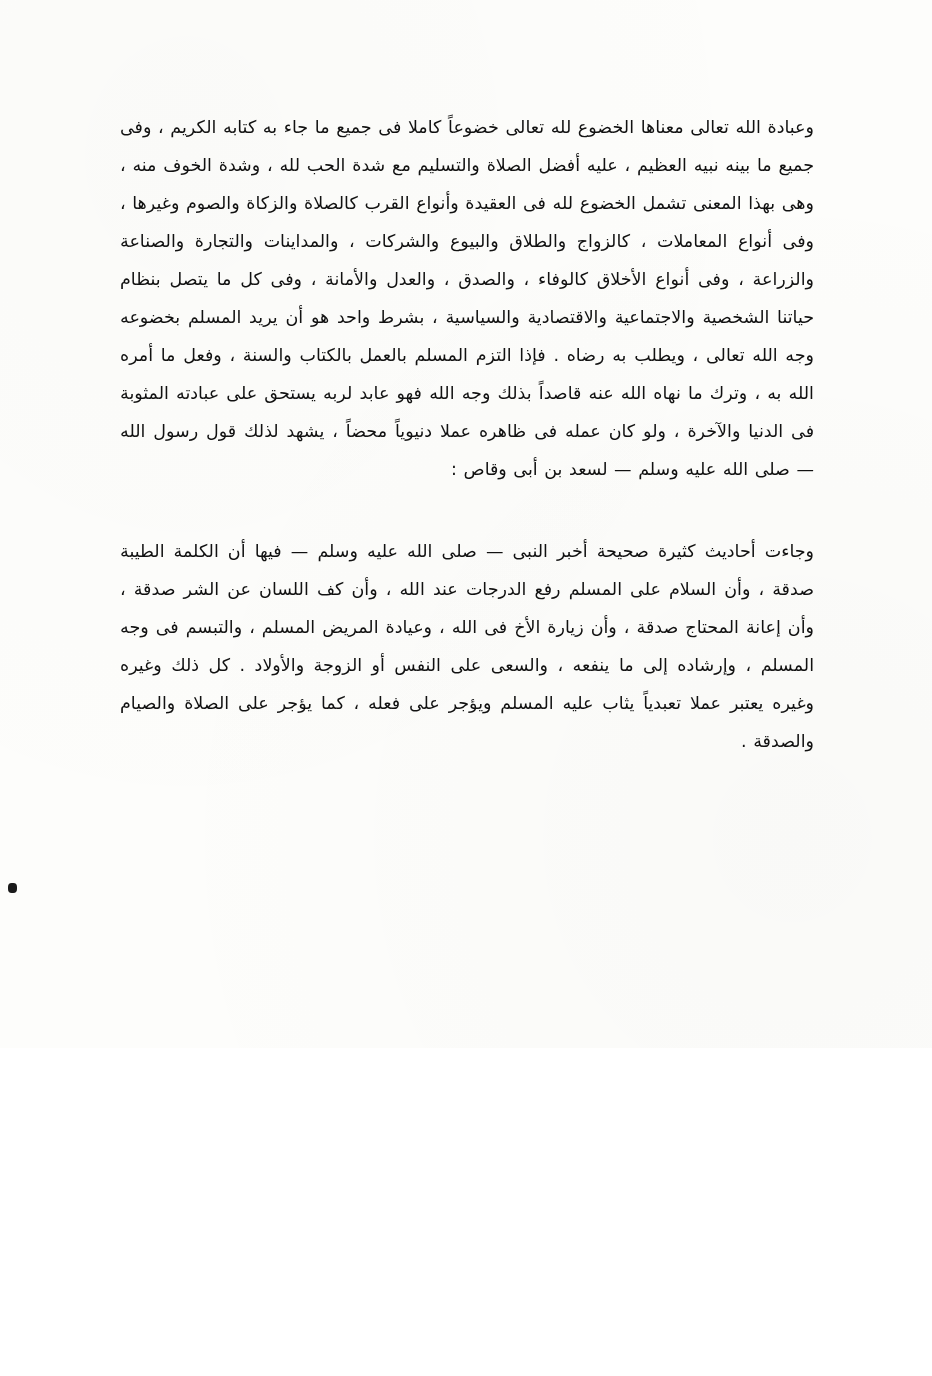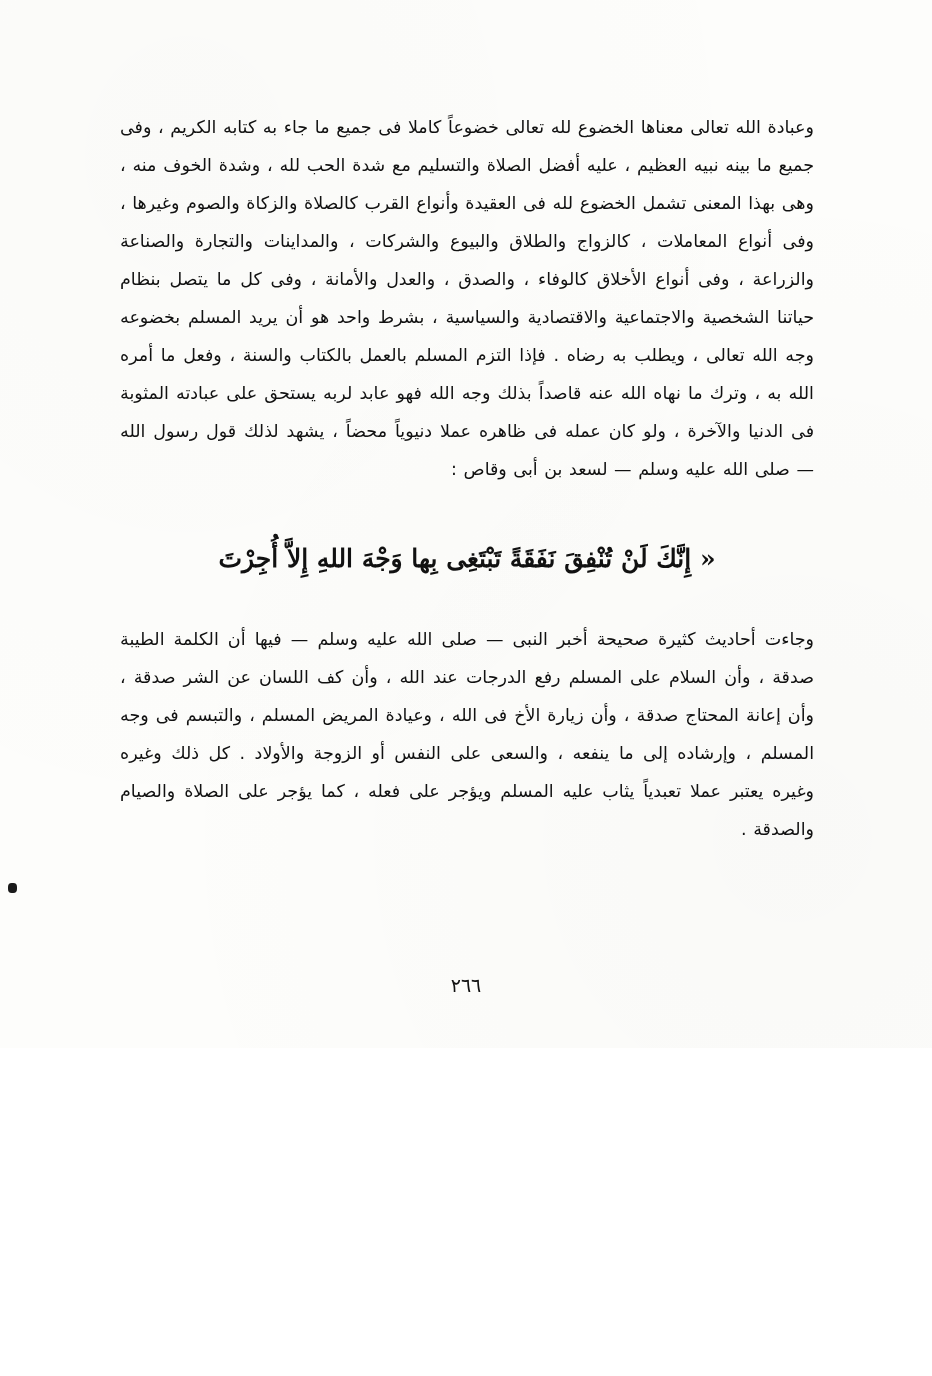--- a/index.html
+++ b/index.html
@@ -91,31 +91,29 @@
 </head>
 <body>
 
 <div class="page">
 
   <div class="content">
 
     <p class="body-par">وعبادة الله تعالى معناها الخضوع لله تعالى خضوعاً كاملا فى جميع ما جاء به كتابه الكريم ، وفى جميع ما بينه نبيه العظيم ، عليه أفضل الصلاة والتسليم مع شدة الحب لله ، وشدة الخوف منه ، وهى بهذا المعنى تشمل الخضوع لله فى العقيدة وأنواع القرب كالصلاة والزكاة والصوم وغيرها ، وفى أنواع المعاملات ، كالزواج والطلاق والبيوع والشركات ، والمداينات والتجارة والصناعة والزراعة ، وفى أنواع الأخلاق كالوفاء ، والصدق ، والعدل والأمانة ، وفى كل ما يتصل بنظام حياتنا الشخصية والاجتماعية والاقتصادية والسياسية ، بشرط واحد هو أن يريد المسلم بخضوعه وجه الله تعالى ، ويطلب به رضاه . فإذا التزم المسلم بالعمل بالكتاب والسنة ، وفعل ما أمره الله به ، وترك ما نهاه الله عنه قاصداً بذلك وجه الله فهو عابد لربه يستحق على عبادته المثوبة فى الدنيا والآخرة ، ولو كان عمله فى ظاهره عملا دنيوياً محضاً ، يشهد لذلك قول رسول الله — صلى الله عليه وسلم — لسعد بن أبى وقاص :</p>
 
     <div class="hadith">
-      <span>« إِنَّكَ لَنْ تُنْفِقَ نَفَقَةً تَبْتَغِى بِها وَجْهَ اللهِ إِلاَّ أُجِرْتَ</span>
     </div>
 
     <p class="body-par par-small">وجاءت أحاديث كثيرة صحيحة أخبر النبى — صلى الله عليه وسلم — فيها أن الكلمة الطيبة صدقة ، وأن السلام على المسلم رفع الدرجات عند الله ، وأن كف اللسان عن الشر صدقة ، وأن إعانة المحتاج صدقة ، وأن زيارة الأخ فى الله ، وعيادة المريض المسلم ، والتبسم فى وجه المسلم ، وإرشاده إلى ما ينفعه ، والسعى على النفس أو الزوجة والأولاد . كل ذلك وغيره وغيره يعتبر عملا تعبدياً يثاب عليه المسلم ويؤجر على فعله ، كما يؤجر على الصلاة والصيام والصدقة .</p>
 
     <div class="section-gap-lg"></div>
 
 
   </div>
 
-  <div class="page-number">٢٦٦</div>
 
   <div class="scan-mark m1"></div>
   <div class="scan-mark m2"></div>
   <div class="scan-mark m3"></div>
   <div class="edge-speck" style="left:150px; top:1350px;"></div>
   <div class="edge-speck" style="left:186px; top:1356px;"></div>
   <div class="edge-speck" style="left:790px; top:1246px;"></div>
 
 </div>
 

